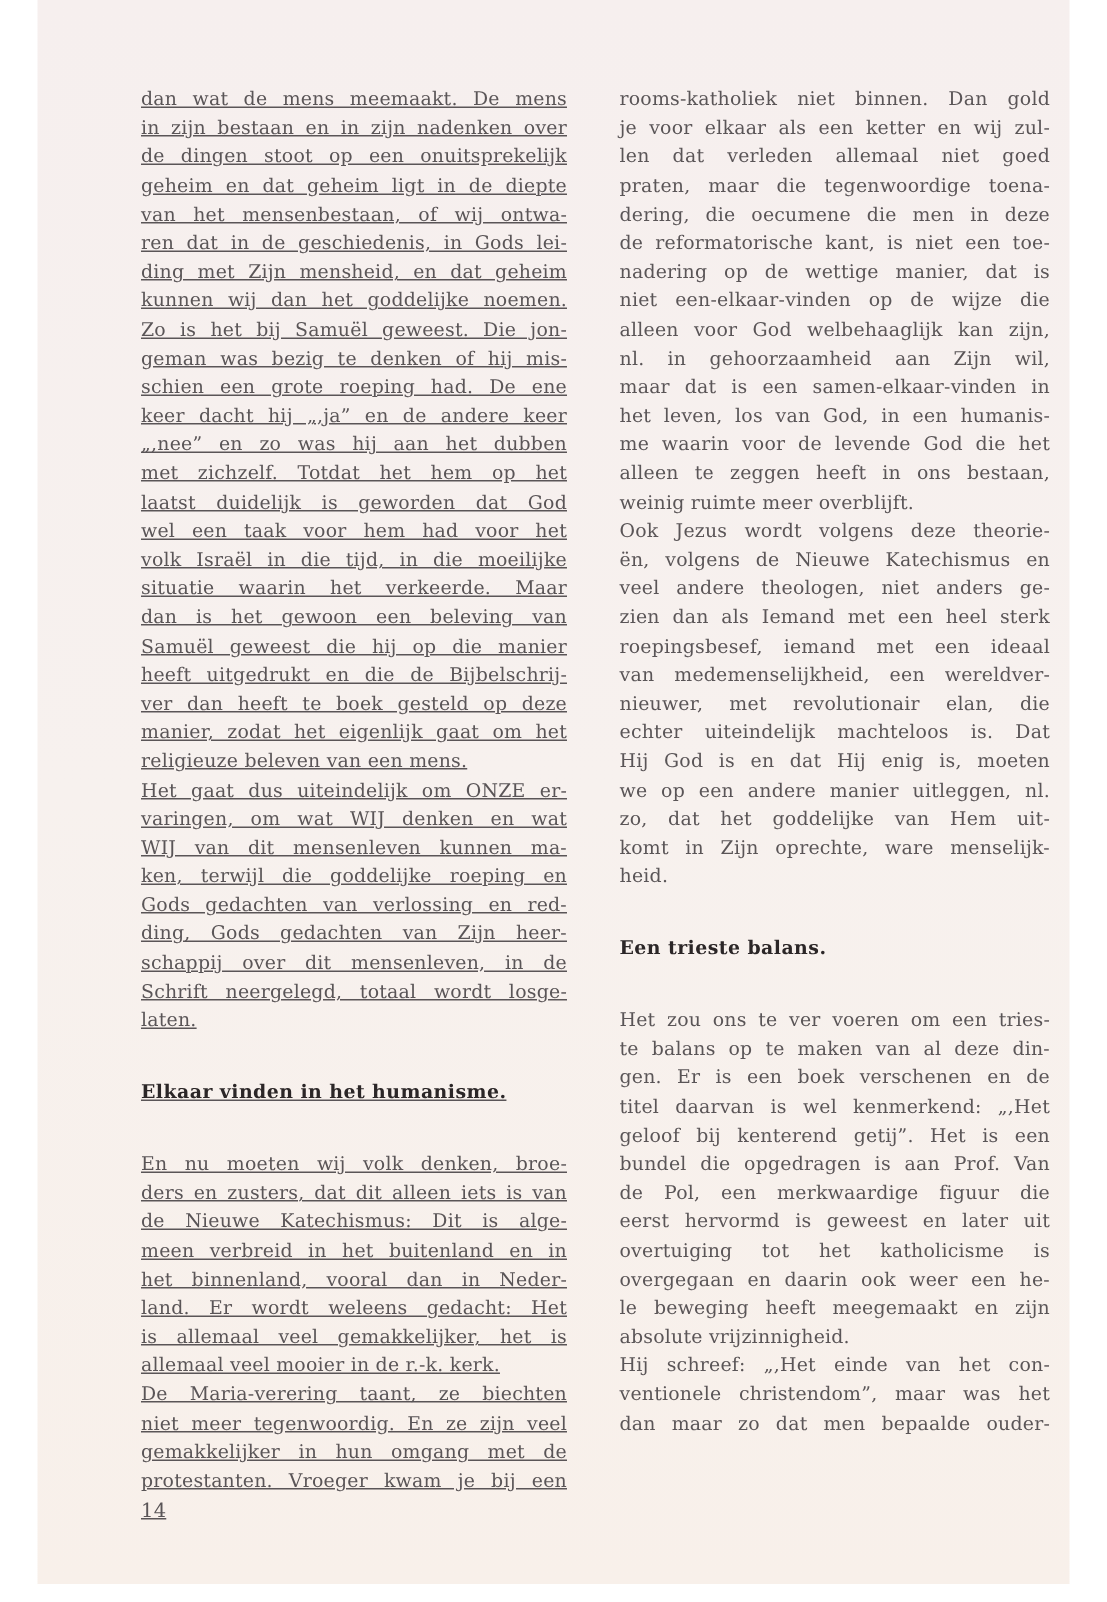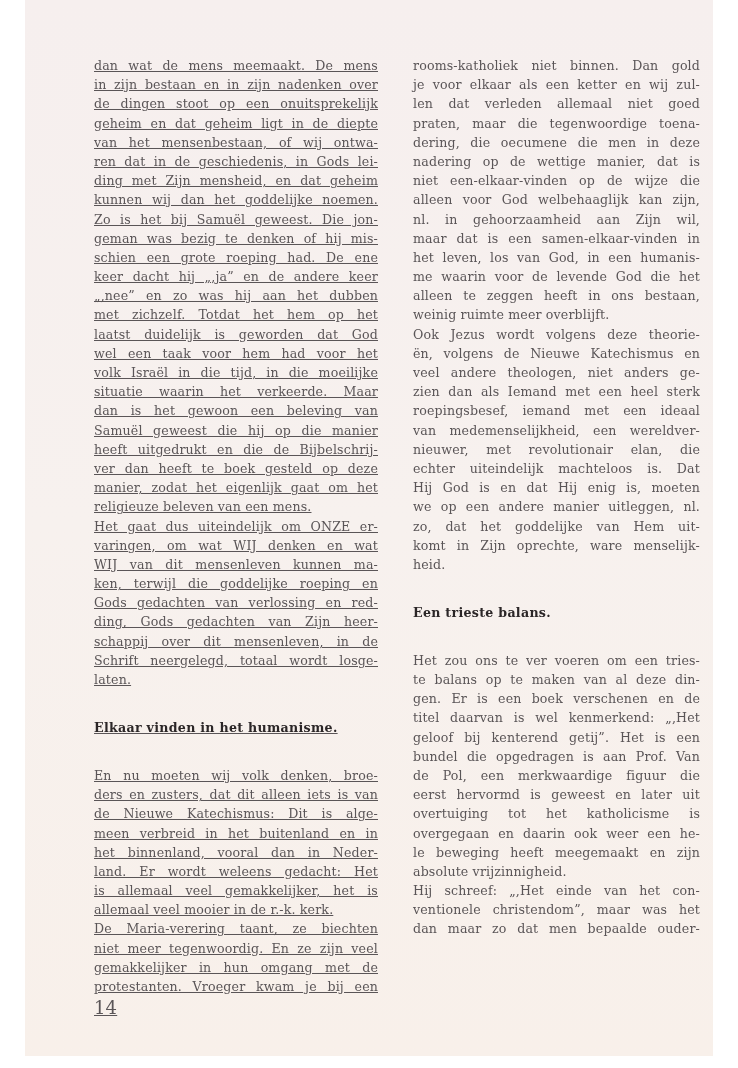--- a/index.html
+++ b/index.html
@@ -51,21 +51,21 @@
       color: #2b2627;
       white-space: nowrap;
       letter-spacing: 0.3px;
     }
     .gap { display: block; height: 19.2px; }
     .gap-half { display: block; height: 9.6px; }
     .page-number {
       display: block;
       height: 19.2px;
       margin-top: 2px;
-      font-size: 18px;
+      font-size: 13px;
       color: #5a5557;
     }
   </style>
 </head>
 <body>
 
 <div class="page">
 
   <div class="column col-left">
     <div>
@@ -129,20 +129,21 @@
     <span class="page-number">14</span>
   </div>
 
   <div class="column col-right">
     <div>
         <span class="line">rooms-katholiek niet binnen. Dan gold</span>
         <span class="line">je voor elkaar als een ketter en wij zul-</span>
         <span class="line">len dat verleden allemaal niet goed</span>
         <span class="line">praten, maar die tegenwoordige toena-</span>
         <span class="line">dering, die oecumene die men in deze</span>
+        <span class="line">de reformatorische kant, is niet een toe-</span>
         <span class="line">nadering op de wettige manier, dat is</span>
         <span class="line">niet een-elkaar-vinden op de wijze die</span>
         <span class="line">alleen voor God welbehaaglijk kan zijn,</span>
         <span class="line">nl. in gehoorzaamheid aan Zijn wil,</span>
         <span class="line">maar dat is een samen-elkaar-vinden in</span>
         <span class="line">het leven, los van God, in een humanis-</span>
         <span class="line">me waarin voor de levende God die het</span>
         <span class="line">alleen te zeggen heeft in ons bestaan,</span>
         <span class="line last">weinig ruimte meer overblijft.</span>
       </div>

